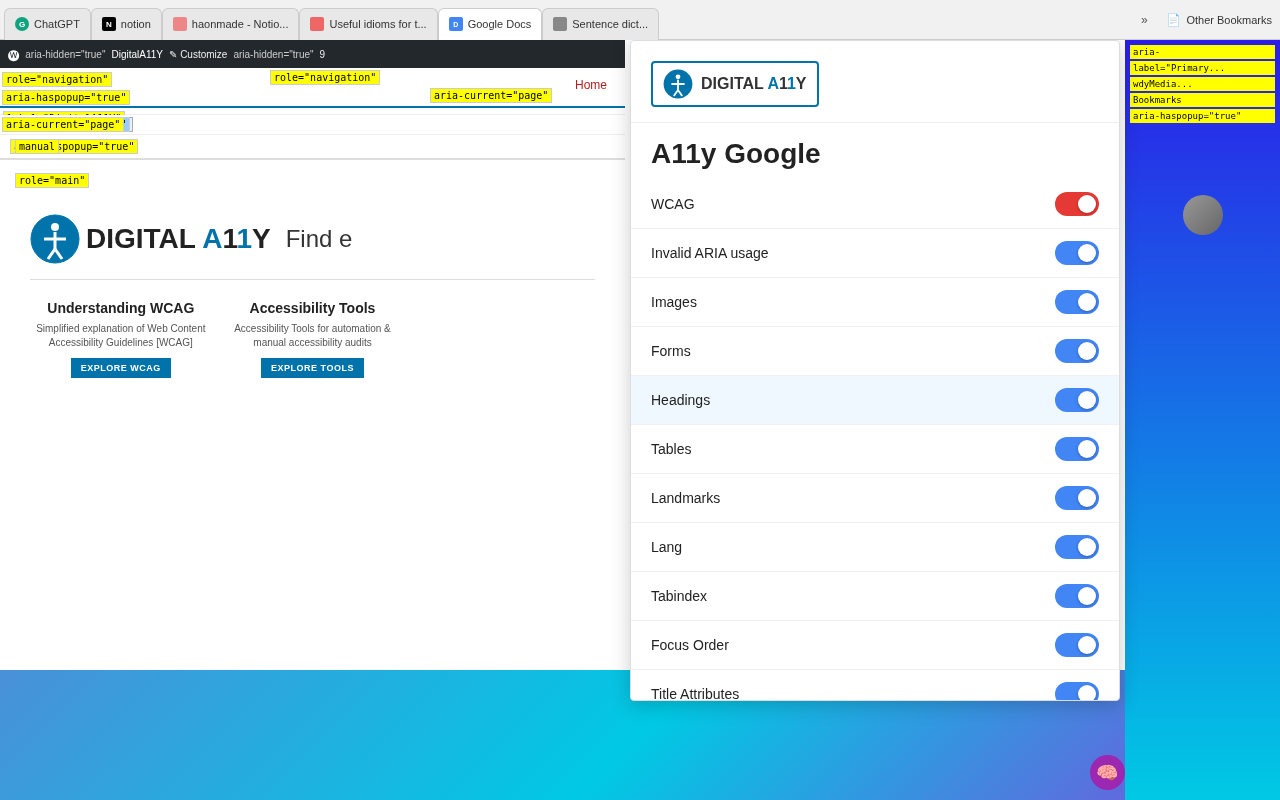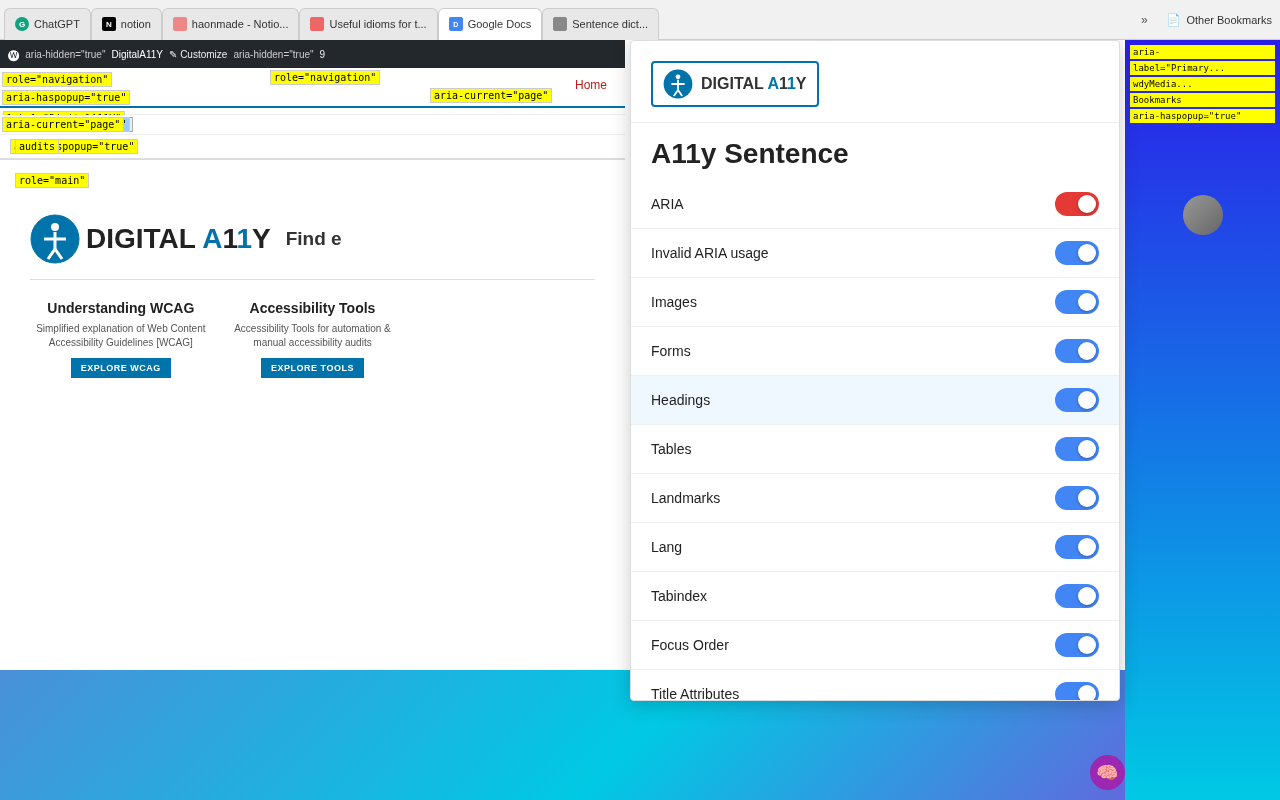--- a/index.html
+++ b/index.html
@@ -290,22 +290,22 @@
 
     .inline-logo-text {
       font-size: 28px;
       font-weight: bold;
       color: #222;
     }
 
     .inline-logo-text .blue { color: #0073aa; }
 
     .find-section {
-      font-size: 19px;
-      font-weight: bold;
+      font-size: 24px;
+      font-weight: normal;
       color: #333;
     }
 
     .divider-line {
       height: 1px;
       background: #ddd;
       margin: 10px 15px;
     }
 
     .cards-grid {
@@ -445,21 +445,21 @@
       <div style="background:#fff; padding:2px; display:flex; gap:3px; flex-wrap:wrap; border-bottom:1px solid #eee; position:relative; z-index:20;">
         <span class="overlay-tag">aria-haspopup="true"</span>
         <span class="overlay-tag" style="background:#9cf;">aria-haspopup="true"</span>
         <span style="font-size:10px; color:#0073aa; font-weight:bold; padding:1px 3px; background:#e8f0fe; border:1px solid #aaa;">Your Accessibility Partner</span>
         <span class="overlay-tag">aria-current="page"</span>
       </div>
 
       <div style="background:#fff; padding:5px 10px; display:flex; align-items:center; gap:10px; border-bottom:2px solid #ddd;">
         <span class="overlay-tag">aria-haspopup="true"</span>
         <span style="font-size:11px; color:#333; cursor:pointer;">Resources ▾</span>
-        <span class="overlay-tag" style="margin-left:5px;">audits</span>
+        <span class="overlay-tag" style="margin-left:5px;">manual</span>
       </div>
 
       <div style="position:relative; padding:10px 15px;">
         <span class="overlay-tag" style="position:static; display:inline-block; margin-bottom:6px;">role="main"</span>
 
         
         <div class="page-hero">
           <div class="inline-logo">
 
             <svg width="50" height="50" viewBox="0 0 50 50">
@@ -519,26 +519,26 @@
           <circle cx="25" cy="13" r="4" fill="#fff"></circle>
           <line x1="25" y1="18" x2="25" y2="35" stroke="#fff" stroke-width="3"></line>
           <line x1="14" y1="25" x2="36" y2="25" stroke="#fff" stroke-width="3"></line>
           <line x1="25" y1="35" x2="18" y2="45" stroke="#fff" stroke-width="3"></line>
           <line x1="25" y1="35" x2="32" y2="45" stroke="#fff" stroke-width="3"></line>
         </svg>
         <span class="popup-logo-text">DIGITAL <span style="color:#0073aa;">A</span>1<span style="color:#0073aa;">1</span>Y</span>
       </div>
     </div>
 
-    <div class="popup-title">A11y Sentence</div>
+    <div class="popup-title">A11y Google</div>
 
     <div class="popup-list">
 
       <div class="popup-item">
-        <span class="popup-item-label">ARIA</span>
+        <span class="popup-item-label">WCAG</span>
         <label class="toggle on-red">
           <input type="checkbox" checked="" style="">
           <span class="toggle-slider"></span>
         </label>
       </div>
 
       <div class="popup-item">
         <span class="popup-item-label">Invalid ARIA usage</span>
         <label class="toggle on">
           <input type="checkbox" checked="" style="">

